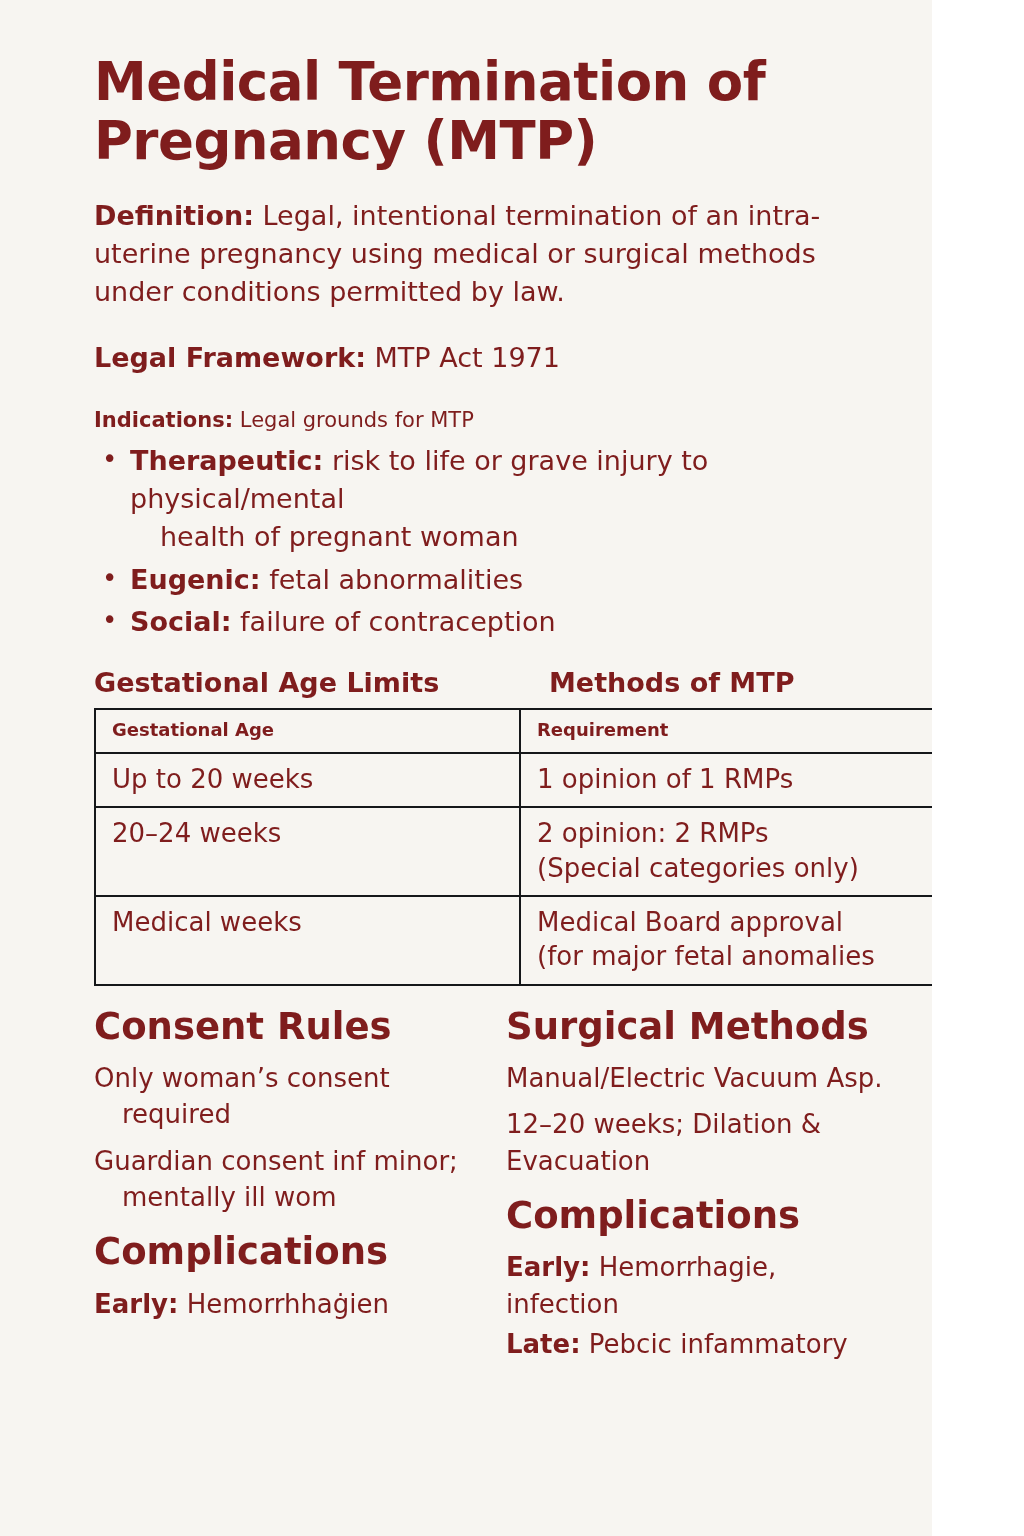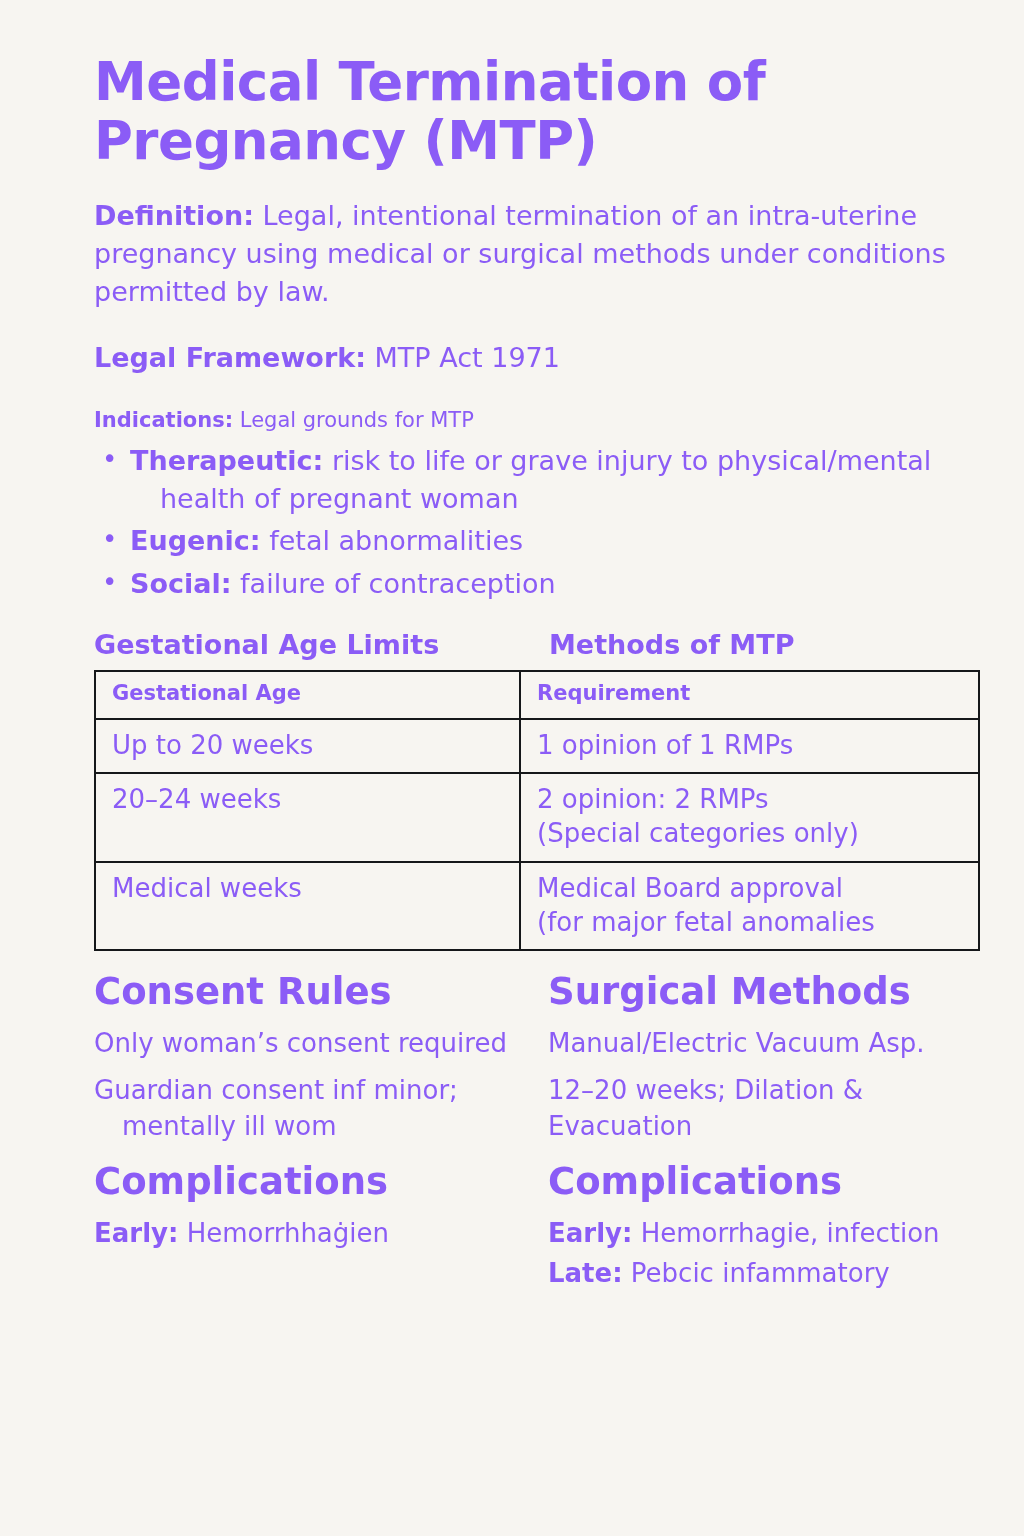--- a/index.html
+++ b/index.html
@@ -7,26 +7,26 @@
     padding: 0;
   }
   body {
     width: 1024px;
     height: 1536px;
     background: #ffffff;
     font-family: "DejaVu Sans", sans-serif;
   }
   .page {
     position: relative;
-    width: 1024px;
+    width: 932px;
     height: 1536px;
     background: #f7f5f1;
     box-sizing: border-box;
     padding: 52px 36px 0 94px;
-    color: #8b5cf6;
+    color: #7f1d1d;
     overflow: hidden;
   }
   .title {
     font-size: 53px;
     line-height: 1.12;
     font-weight: bold;
     letter-spacing: -0.5px;
     margin: 0 0 26px 0;
     max-width: 760px;
   }
@@ -93,21 +93,21 @@
   table.grid td, table.grid th {
     border: 2px solid #15171a;
     padding: 8px 12px 10px 12px;
     font-size: 26px;
     line-height: 1.32;
     text-align: left;
     vertical-align: top;
   }
   table.grid th {
     font-weight: bold;
-    font-size: 21px;
+    font-size: 18px;
   }
   table.grid col.c1 { width: 425px; }
   table.grid col.c2 { width: 459px; }
   table.grid td.pad, table.grid th.pad {
     padding-left: 16px;
   }
   .cols {
     display: flex;
     margin-top: 10px;
   }

